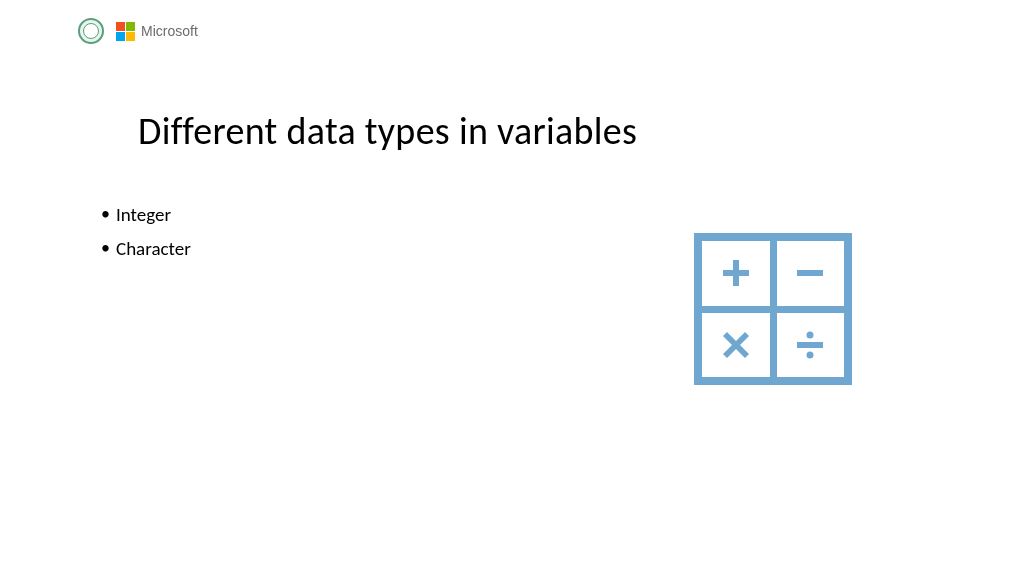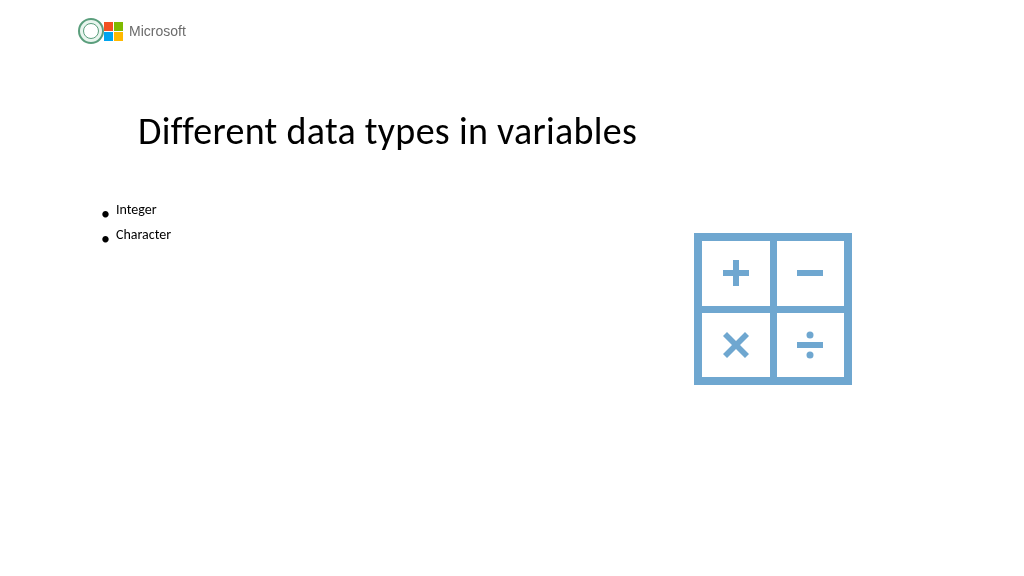--- a/index.html
+++ b/index.html
@@ -14,21 +14,21 @@
       background: #ffffff;
       position: relative;
       overflow: hidden;
     }
     .header-logos {
       position: absolute;
       top: 18px;
       left: 78px;
       display: flex;
       align-items: center;
-      gap: 0;
+      gap: 12px;
     }
     .circular-logo {
       width: 26px;
       height: 26px;
       border-radius: 50%;
       border: 2px solid #5a9e7c;
       background: #e8f5ee;
       display: flex;
       align-items: center;
       justify-content: center;
@@ -73,21 +73,21 @@
       letter-spacing: 0.3px;
       margin-left: 44px;
     }
     .bullet-list {
       position: absolute;
       top: 198px;
       left: 94px;
       list-style: none;
     }
     .bullet-list li {
-      font-size: 14px;
+      font-size: 19px;
       color: #000000;
       line-height: 1.78;
       position: relative;
       padding-left: 22px;
     }
     .bullet-list li::before {
       content: "•";
       position: absolute;
       left: 7px;
       top: 0;

